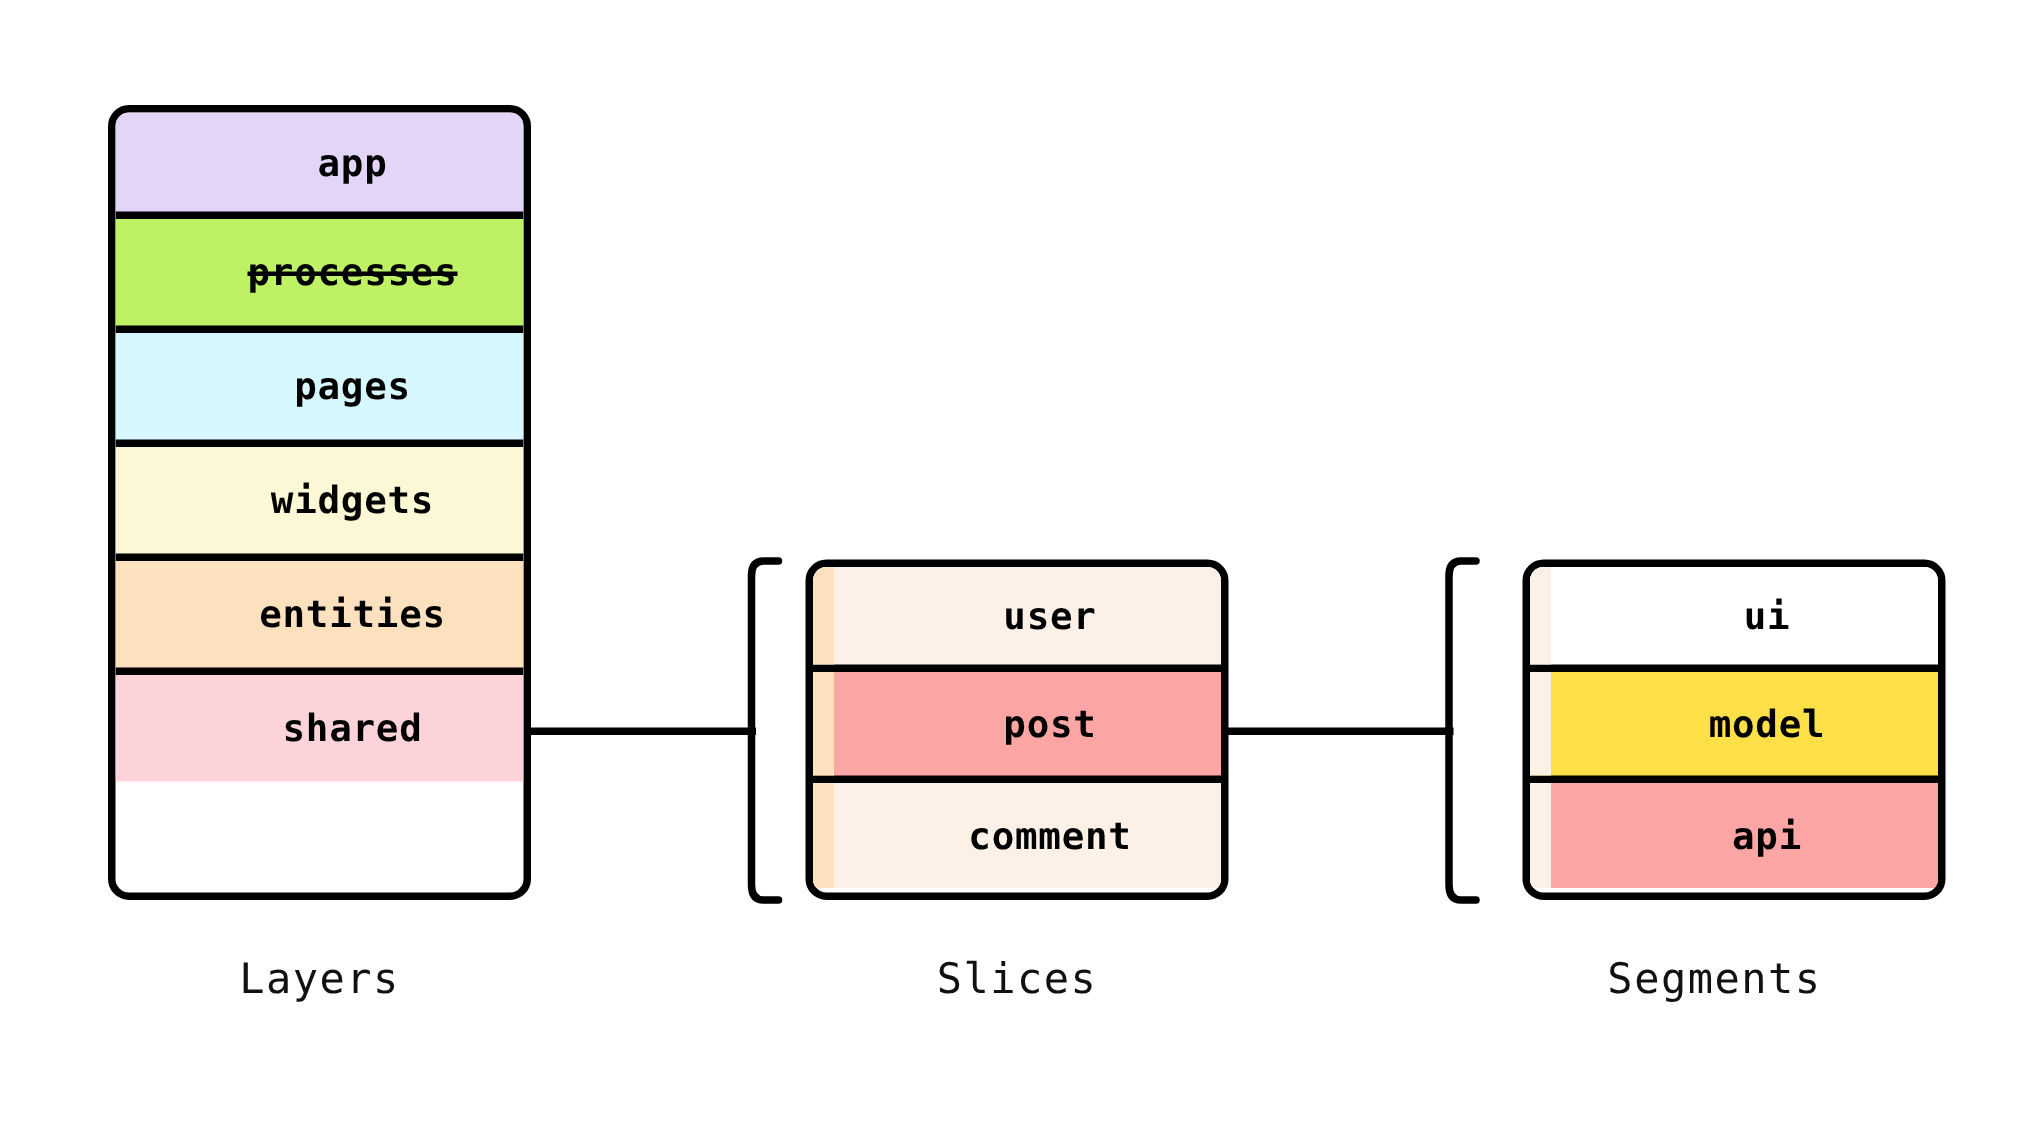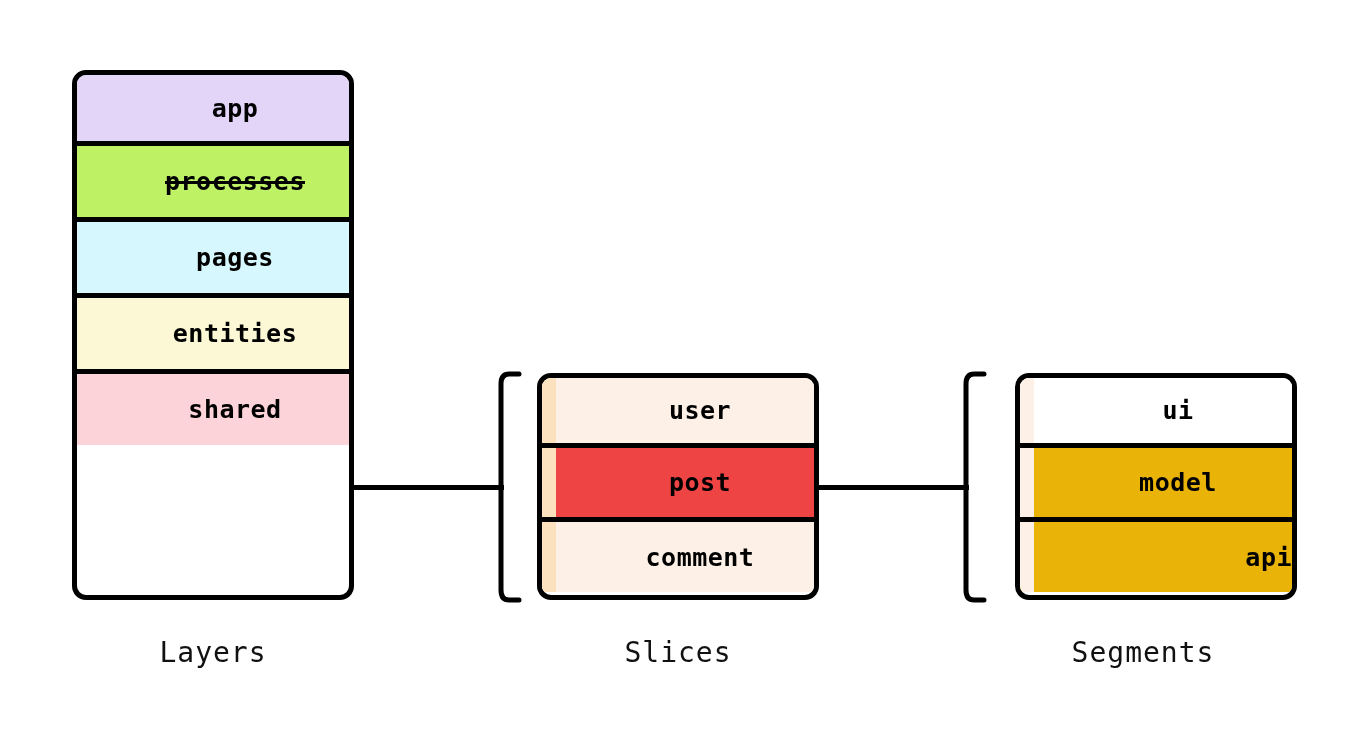--- a/index.html
+++ b/index.html
@@ -148,40 +148,43 @@
     <div class="row" style="background: rgb(226, 213, 248);">
       <span class="row-label">app</span>
     </div>
     <div class="row" style="background: #bef264;">
       <span class="row-label struck">processes</span>
     </div>
     <div class="row" style="background: rgb(214, 247, 253);">
       <span class="row-label">pages</span>
     </div>
     <div class="row" style="background: rgb(252, 248, 213);">
+      <span class="row-label">widgets</span>
+    </div>
+    <div class="row" style="background: rgb(251, 225, 190);">
       <span class="row-label">entities</span>
     </div>
     <div class="row" style="background: rgb(252, 211, 216);">
       <span class="row-label">shared</span>
     </div>
   </div>
   <div class="col-caption" id="layers-caption">Layers</div>
 
   <div class="connector" id="connector-layers-slices"></div>
 
   <svg class="bracket" id="bracket-slices" viewBox="0 0 26 234">
     <path d="M 22 4 L 12 4 Q 4 4 4 14 L 4 220 Q 4 230 12 230 L 22 230" fill="none" stroke="#000000" stroke-width="5" stroke-linecap="round" stroke-linejoin="round"></path>
   </svg>
 
   <div class="stack" id="slices-stack">
     <div class="row" style="background: rgb(253, 241, 231);">
       <span class="stripe" style="background: rgb(251, 225, 190);"></span>
       <span class="row-label">user</span>
     </div>
-    <div class="row" style="background: #ef4444; align-items: center;">
+    <div class="row" style="background: #fca5a5; align-items: center;">
       <span class="stripe" style="background: rgb(251, 225, 190);"></span>
       <span class="row-label">post</span>
     </div>
     <div class="row" style="background: rgb(253, 241, 231);">
       <span class="stripe" style="background: rgb(251, 225, 190);"></span>
       <span class="row-label">comment</span>
     </div>
   </div>
   <div class="col-caption" id="slices-caption">Slices</div>
 
@@ -189,24 +192,24 @@
 
   <svg class="bracket" id="bracket-segments" viewBox="0 0 26 234">
     <path d="M 22 4 L 12 4 Q 4 4 4 14 L 4 220 Q 4 230 12 230 L 22 230" fill="none" stroke="#000000" stroke-width="5" stroke-linecap="round" stroke-linejoin="round"></path>
   </svg>
 
   <div class="stack" id="segments-stack">
     <div class="row" style="background: rgb(255, 255, 255);">
       <span class="stripe" style="background: rgb(253, 241, 231);"></span>
       <span class="row-label">ui</span>
     </div>
-    <div class="row" style="background: #eab308;">
+    <div class="row" style="background: #fde047;">
       <span class="stripe" style="background: rgb(253, 241, 231);"></span>
       <span class="row-label">model</span>
     </div>
-    <div class="row" style="background: #eab308; justify-content: flex-end;">
+    <div class="row" style="background: #fca5a5;">
       <span class="stripe" style="background: rgb(253, 241, 231);"></span>
       <span class="row-label">api</span>
     </div>
   </div>
   <div class="col-caption" id="segments-caption">Segments</div>
 
 </div>
 
 </body></html>

